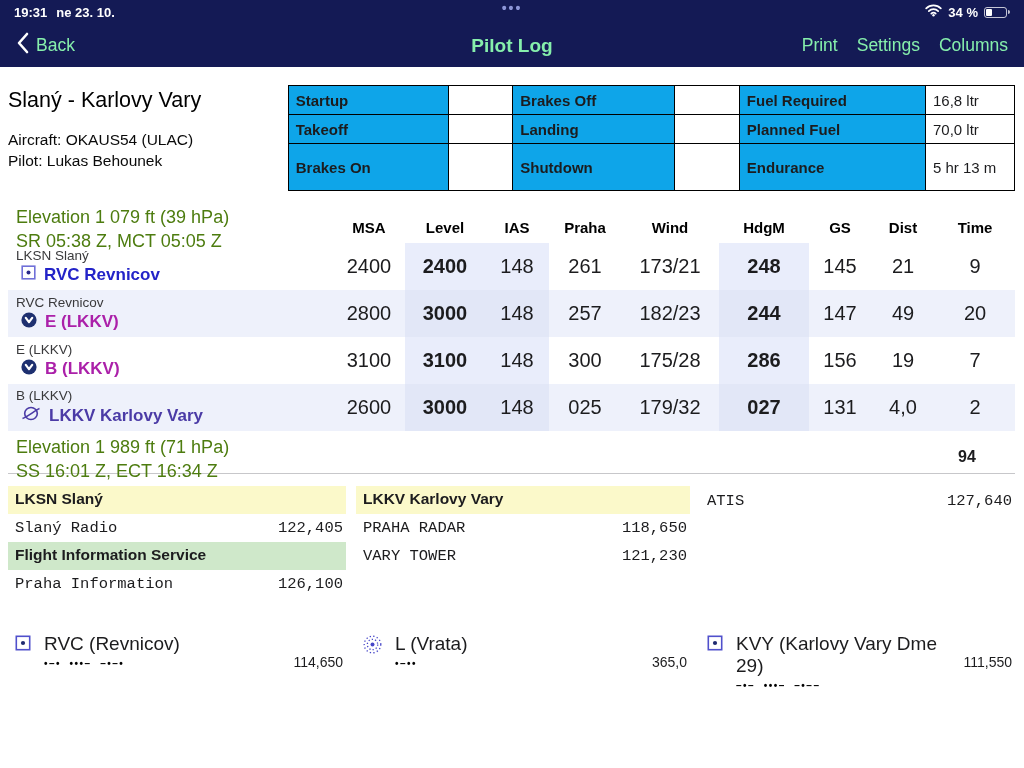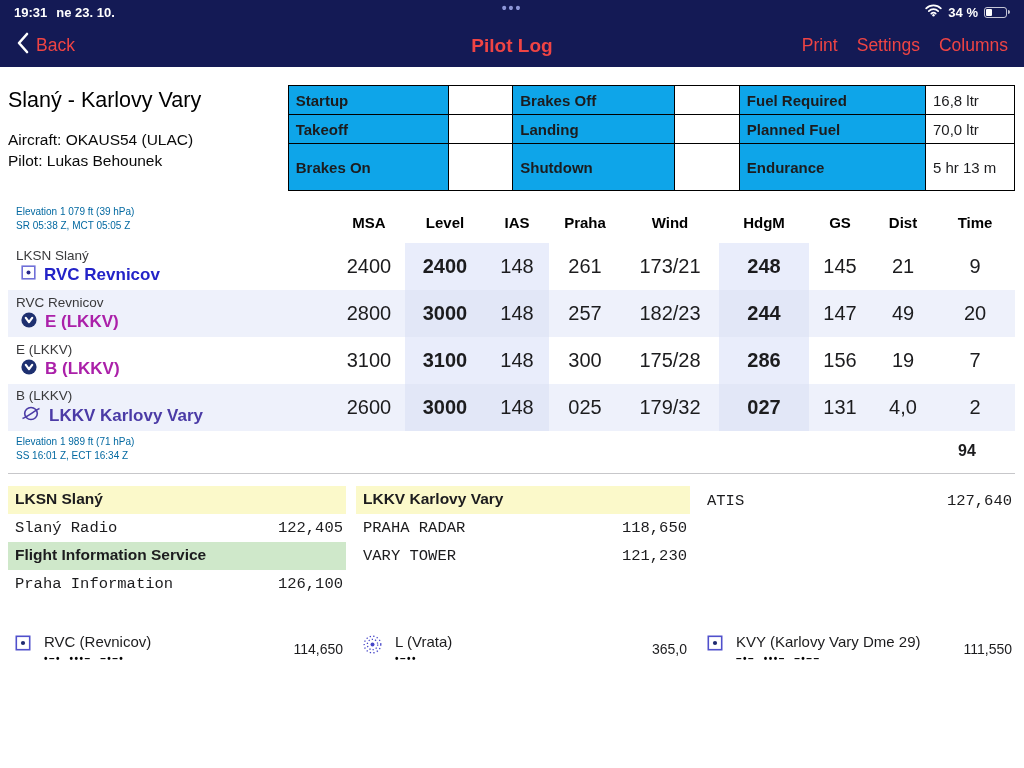--- a/index.html
+++ b/index.html
@@ -12,21 +12,21 @@
   .sb-left { display:flex; gap:9px; }
   .sb-ellipsis { position:absolute; left:0; right:0; text-align:center;
     color:#8d96d8; font-size:14px; letter-spacing:2px; font-weight:700; top:0px; }
   .sb-right { margin-left:auto; display:flex; align-items:center; gap:6px; }
   .batt { width:23px; height:11px; border:1px solid rgba(255,255,255,.75);
     border-radius:3px; padding:1px; display:inline-block; }
   .batt-fill { display:block; width:34%; height:100%; background:#fff; border-radius:1px; }
   .batt-nub { width:2px; height:4px; background:rgba(255,255,255,.75);
     border-radius:0 2px 2px 0; margin-left:-5px; }
 
-  .nav-bar { height:43px; background:#141a55; color:#ef4444; display:flex;
+  .nav-bar { height:43px; background:#141a55; color:#86efac; display:flex;
     align-items:center; padding:0 16px; position:relative; }
   .back-group { display:flex; align-items:center; gap:7px; font-size:17.5px; cursor:pointer; }
   .nav-title { position:absolute; left:0; right:0; text-align:center;
     font-weight:700; font-size:19px; pointer-events:none; }
   .nav-actions { margin-left:auto; display:flex; gap:19px; font-size:17.5px; }
   .nav-actions span { cursor:pointer; }
 
   
   .page { padding:18px 9px 0 8px; }
   .header-row { display:flex; align-items:flex-start; }
@@ -42,21 +42,21 @@
   table.times tr.r1 td, table.times tr.r2 td { height:29px; }
   table.times tr.r3 td { height:47px; }
 
   
   .fl { margin-top:10px; }
   .fl-row { display:grid;
     grid-template-columns:325px 72px 80px 64px 72px 98px 90px 62px 64px 80px; }
   .fl-head { height:42px; }
   .fl-head .hcell { display:flex; align-items:center; justify-content:center;
     font-weight:700; font-size:15px; color:#000; }
-  .info-block { padding:4px 0 0 8px; font-size:10px; color:#0369a1; line-height:1.35; }
+  .info-block { padding:4px 0 0 8px; font-size:18px; color:#4d7c0f; line-height:1.35; }
   .leg { height:47px; }
   .leg .fl-cell { display:flex; align-items:center; justify-content:center;
     font-size:20px; }
   .leg .fl-cell.b { font-weight:700; }
   .fl-row.alt { background:#eef1fb; }
   .fl-row .shade { background:#e9edfb; }
   .fl-row.alt .shade { background:#e2e7f7; }
   .wp { display:flex; flex-direction:column; justify-content:center; padding-left:8px; }
   .wp-from { font-size:13.5px; color:#3a3a3c; }
   .wp-to { display:flex; align-items:center; gap:8px; font-size:17px;
@@ -79,21 +79,21 @@
   .freq-row { display:flex; justify-content:space-between; align-items:center;
     padding:4px 3px 4px 7px; height:28px; font-size:15.5px;font-family:Liberation Mono, monospace; }
   .freq-row .fval { font-size:15.5px; }
 
   
   .navaid-grid { display:grid; grid-template-columns:338px 334px 315px;
     column-gap:10px; margin-top:35px; }
   .navaid { display:flex; align-items:flex-start; gap:13px; padding-left:7px; }
   .nav-ic { margin-top:2px; flex:none; }
   .nv-text { display:flex; flex-direction:column; }
-  .nv-name { font-size:15px; }
+  .nv-name { font-size:19px; }
   .nv-morse { font-size:10px; font-weight:700; letter-spacing:1.5px;
     white-space:pre; margin-top:3px; color:#000; }
   .nv-freq { margin-left:auto; align-self:center; font-size:14px; padding-right:3px; }
 </style>
 </head>
 <body>
 
 <div class="status-bar">
   <div class="sb-left">
     <span>19:31</span>

